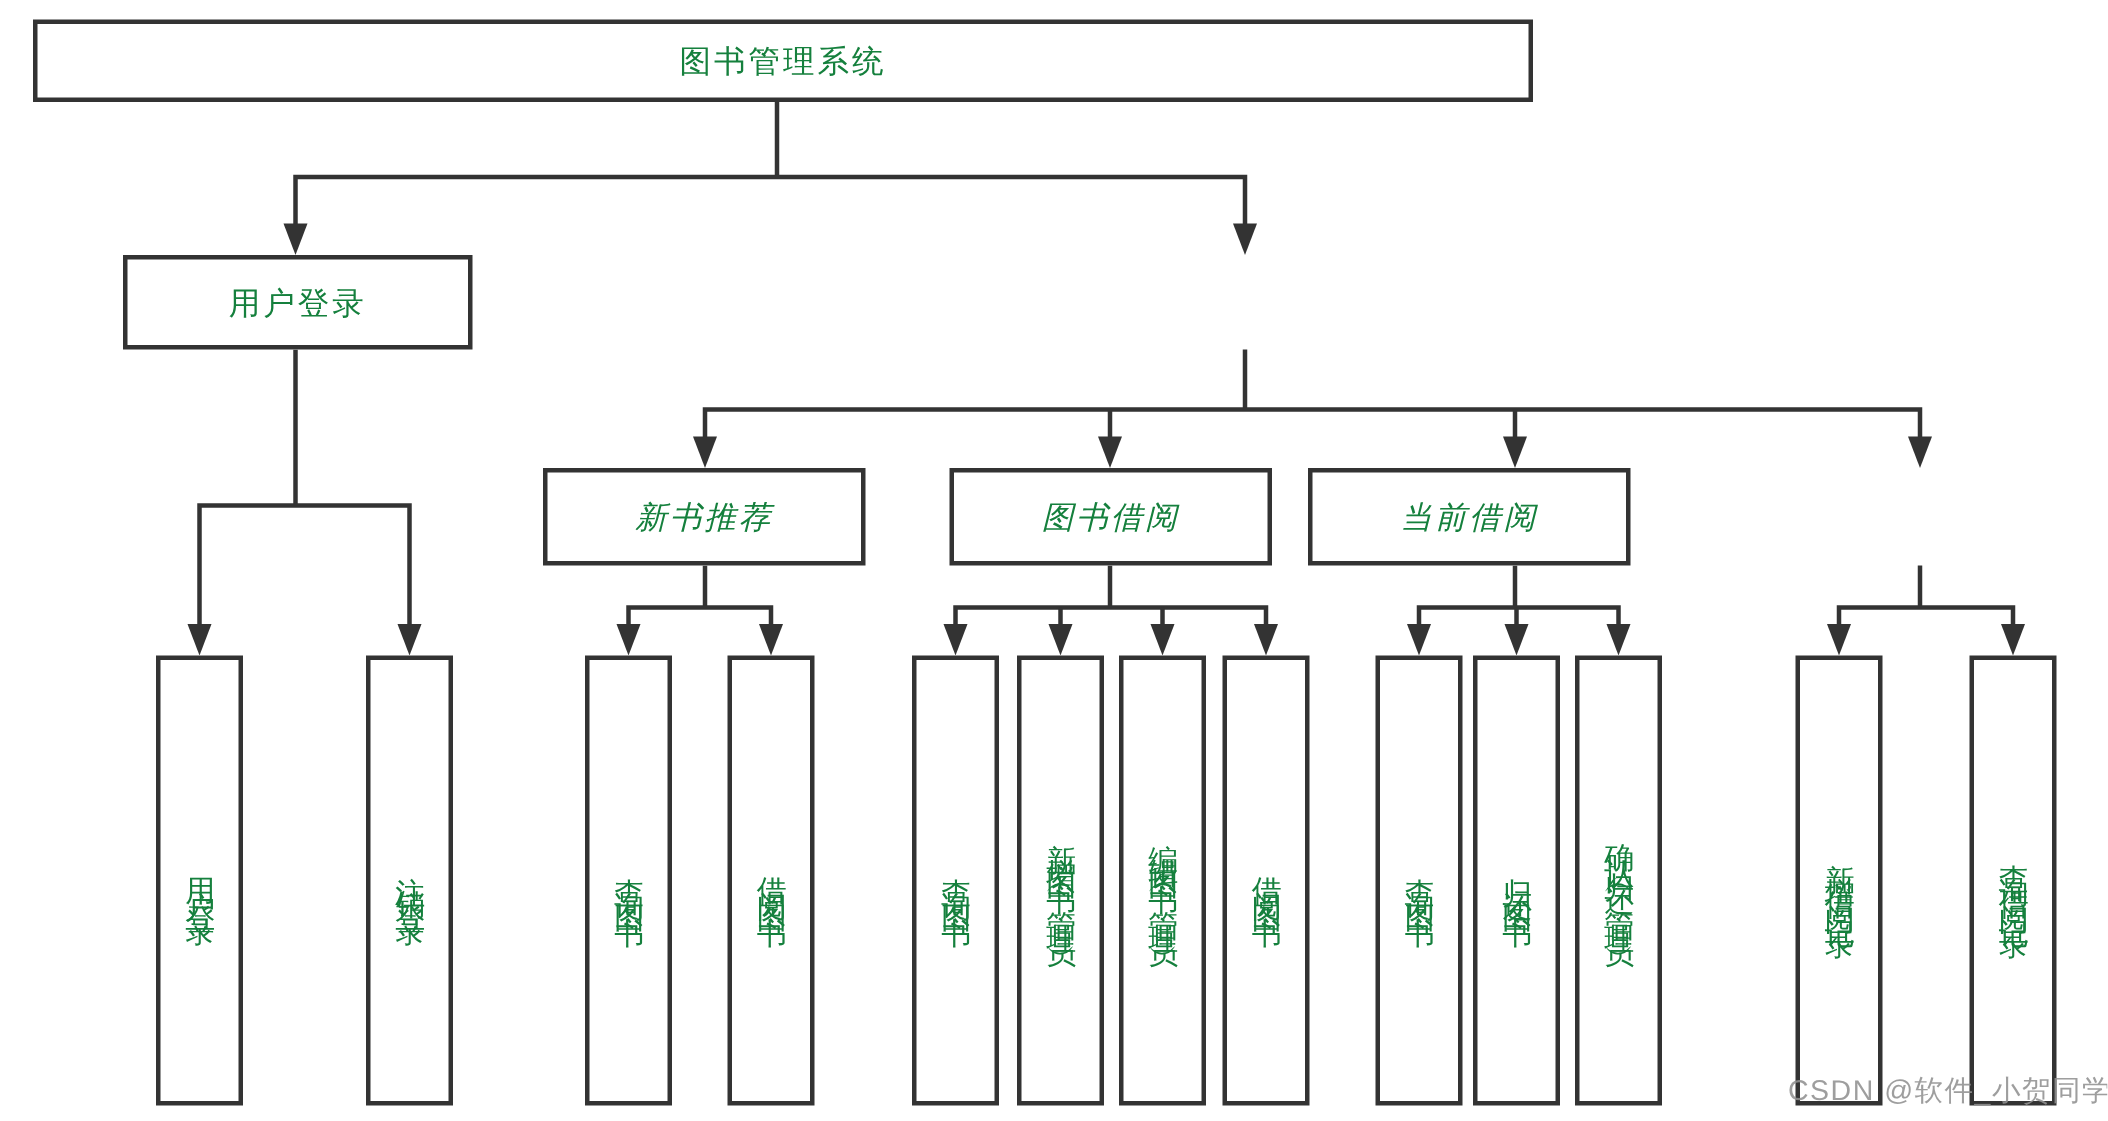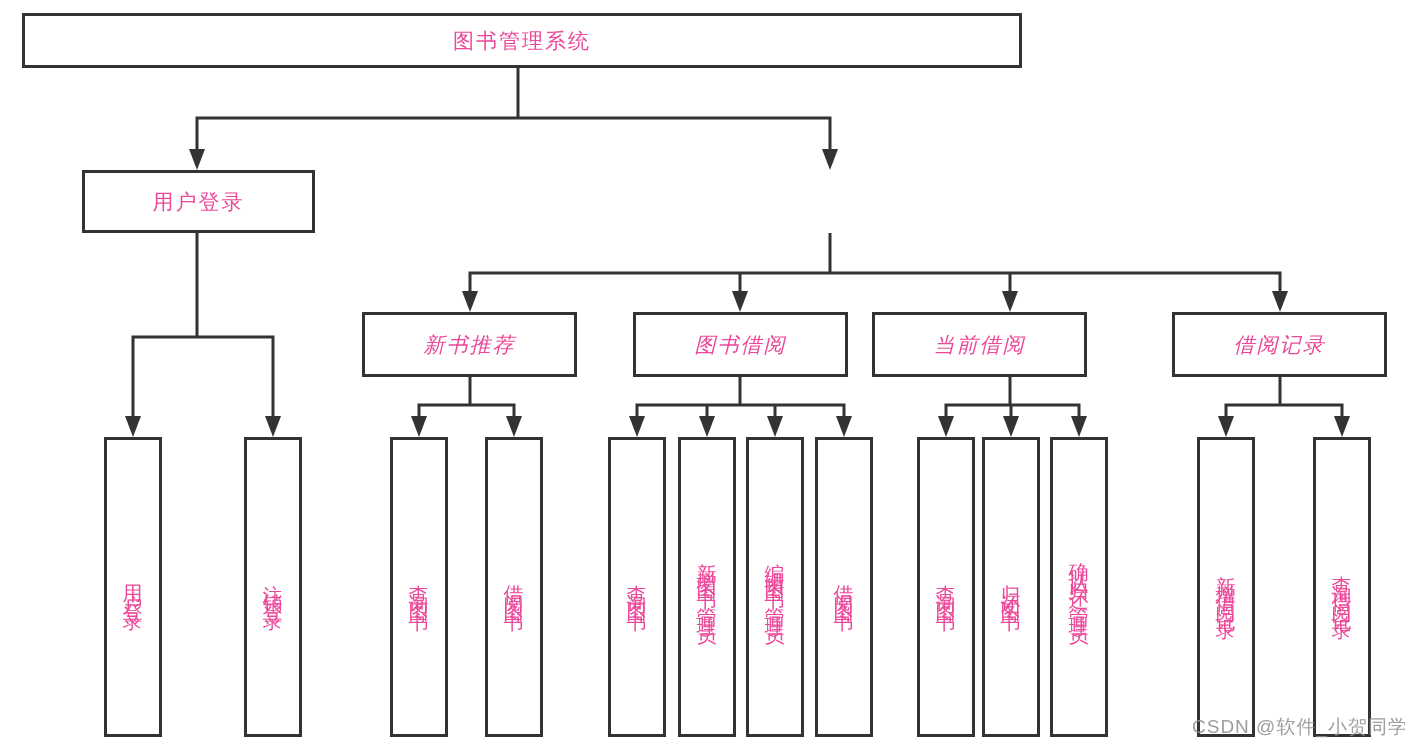--- a/index.html
+++ b/index.html
@@ -10,21 +10,21 @@
     background: #ffffff;
     font-family: "Liberation Sans", sans-serif;
     overflow: hidden;
   }
   .wires { position: absolute; left: 0; top: 0; }
   .box {
     position: absolute;
     box-sizing: border-box;
     background: #ffffff;
     border: 3px solid #333333;
-    color: #ec4899;
+    color: #15803d;
     display: flex;
     align-items: center;
     justify-content: center;
     text-align: center;
   }
   .hlabel { font-size: 21px; letter-spacing: 2px; white-space: nowrap; }
   .root  { left: 22px;  top: 13px;  width: 1000px; height: 55px; }
   .l2    { top: 170px; width: 233px; height: 63px; }
   .l3    { top: 312px; width: 215px; height: 65px; font-style: italic; }
   .leaf  { top: 437px; width: 58px;  height: 300px; }
@@ -113,23 +113,20 @@
 
   <div class="box l3" style="left:362px">
     <span class="hlabel">新书推荐</span>
   </div>
   <div class="box l3" style="left:633px">
     <span class="hlabel">图书借阅</span>
   </div>
   <div class="box l3" style="left:872px">
     <span class="hlabel">当前借阅</span>
   </div>
-  <div class="box l3" style="left:1172px">
-    <span class="hlabel">借阅记录</span>
-  </div>
 
   <div class="box leaf" style="left:104px">
     <span class="vtext">用户登录</span>
   </div>
   <div class="box leaf" style="left:244px">
     <span class="vtext">注销登录</span>
   </div>
   <div class="box leaf" style="left:390px">
     <span class="vtext">查询图书</span>
   </div>

